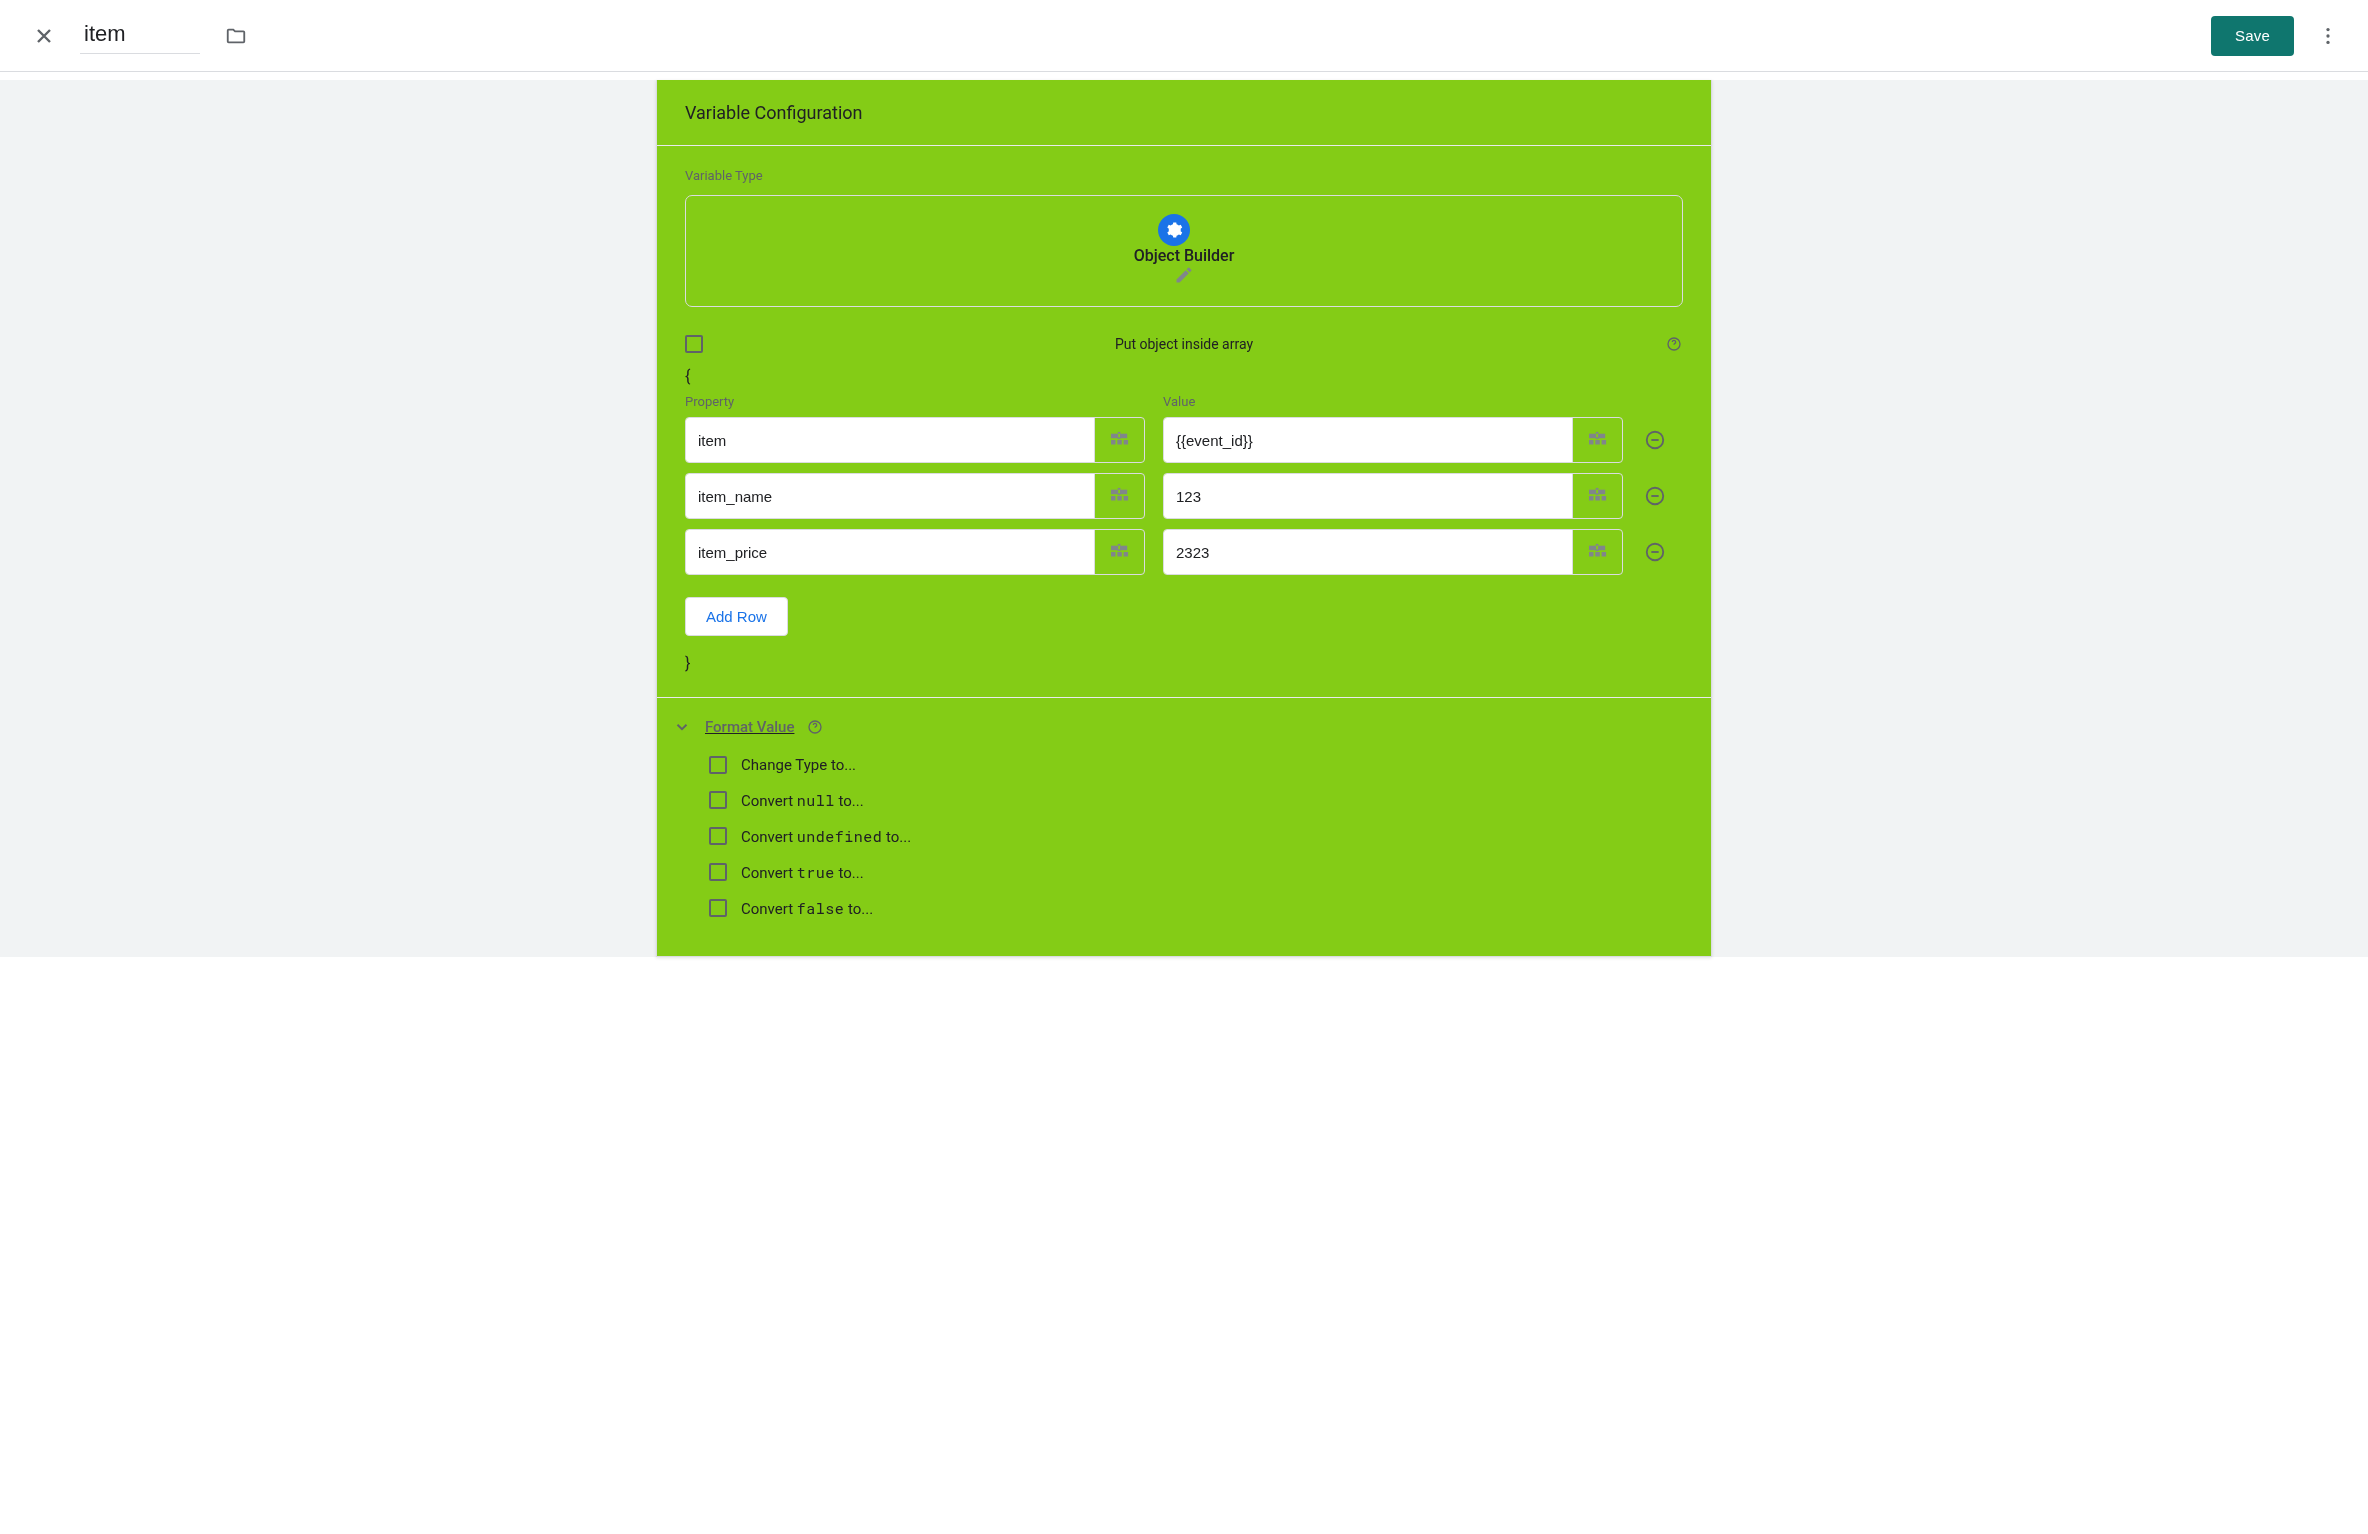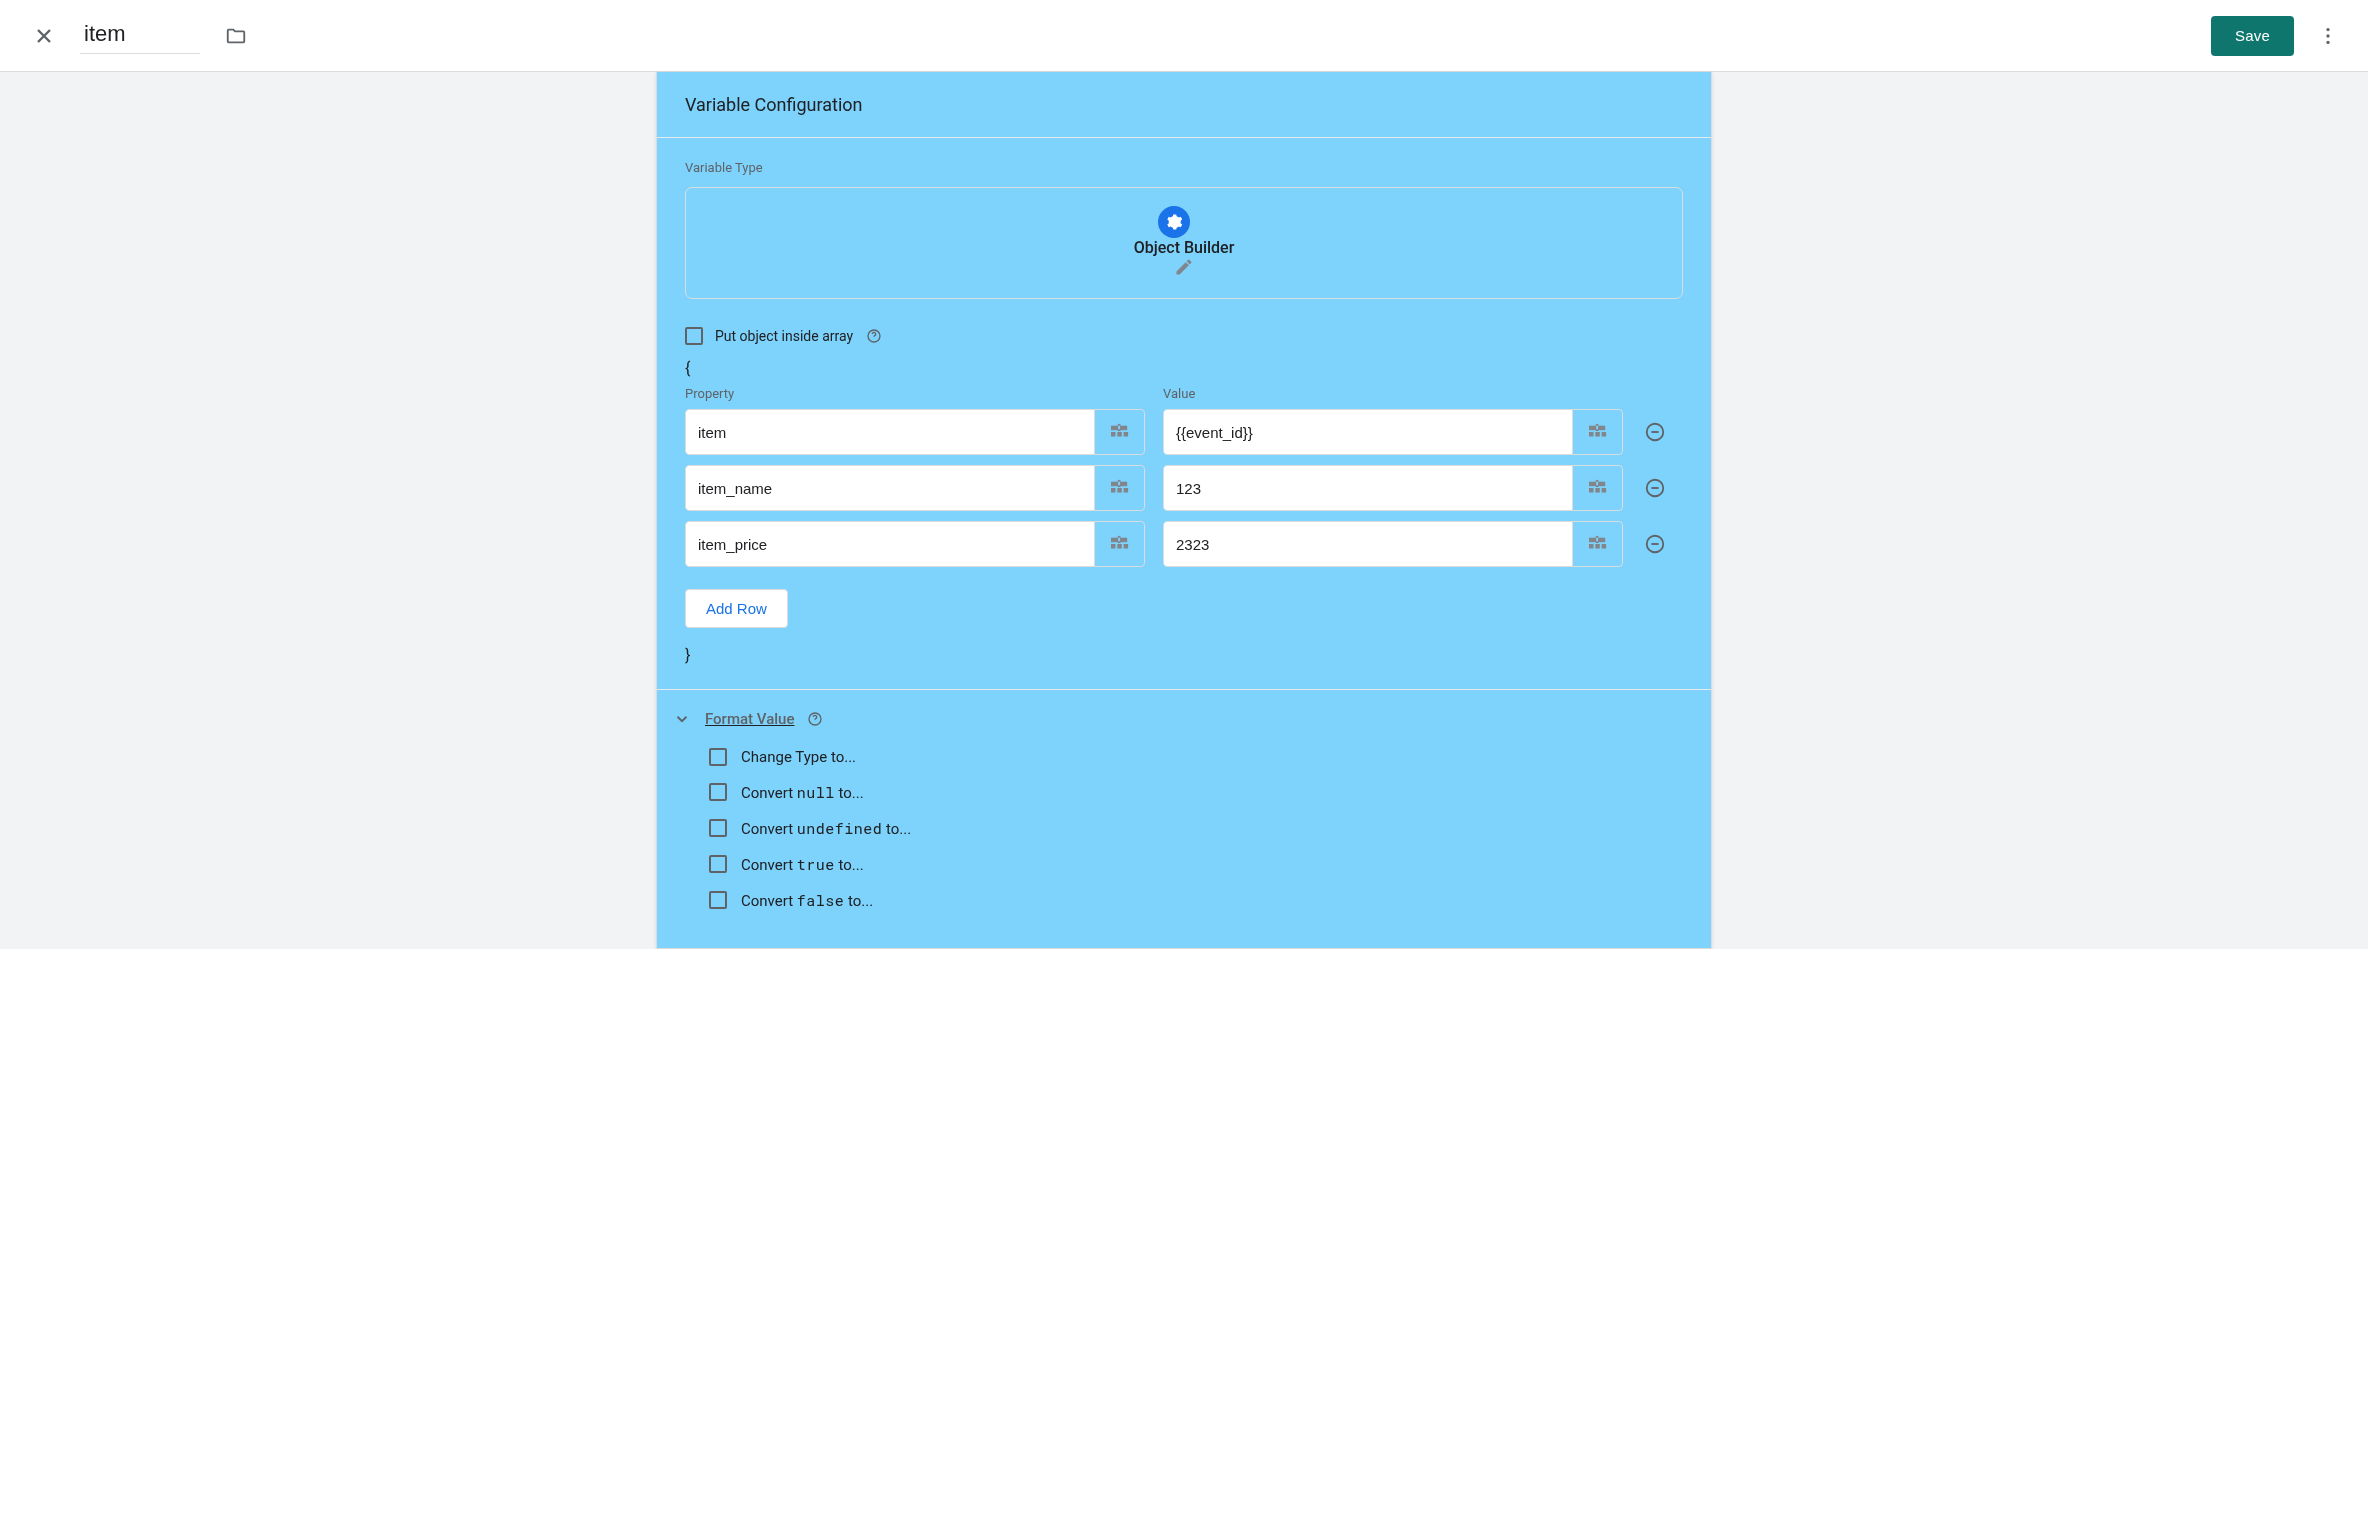--- a/index.html
+++ b/index.html
@@ -62,23 +62,23 @@
     cursor: pointer;
     color: #5f6368;
   }
   .more-btn svg { width: 22px; height: 22px; }
 
   .content-area {
     background: #f1f3f4;
     padding: 0;
   }
   .panel {
-    background: #7dd3fc;
+    background: #84cc16;
     max-width: 1056px;
-    margin: 0 auto;
+    margin: 8px auto;
     border: 1px solid #dadce0;
     border-top: none;
     box-shadow: 0 1px 3px rgba(60,64,67,.15);
   }
   .panel-header {
     font-size: 18px;
     padding: 22px 28px;
     border-bottom: 1px solid #e8eaed;
     color: #202124;
   }
@@ -115,22 +115,23 @@
     font-weight: 500;
     color: #202124;
     flex: 1;
   }
   .edit-icon { color: #80868b; }
   .edit-icon svg { width: 20px; height: 20px; }
 
   .checkbox-row {
     display: flex;
     align-items: center;
-    gap: 12px;
+    gap: 4px;
     margin-bottom: 14px;
+    justify-content: space-between;
   }
   .chk {
     width: 18px; height: 18px;
     border: 2px solid #5f6368;
     border-radius: 2px;
     cursor: pointer;
     flex-shrink: 0;
   }
   .help-icon {
     width: 18px; height: 18px;

